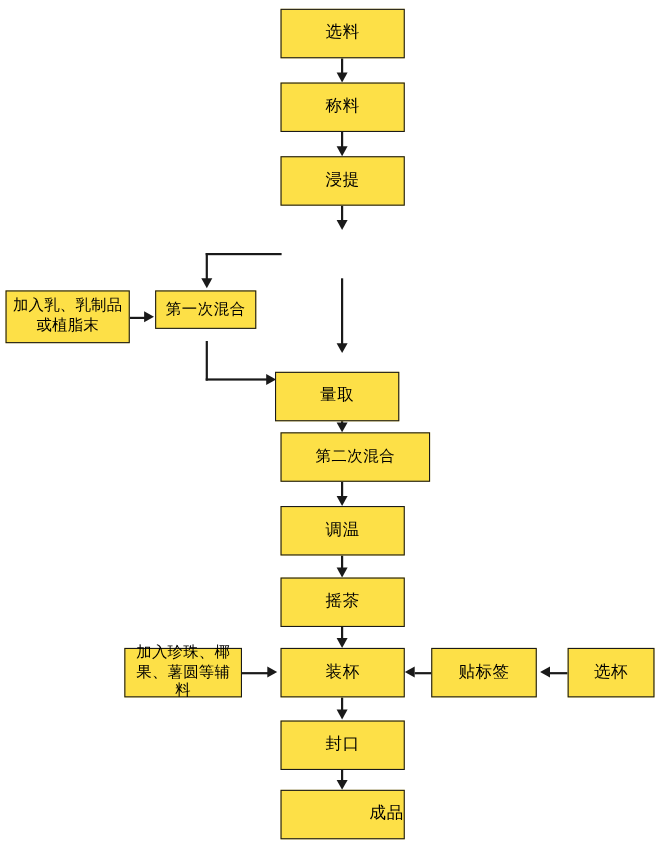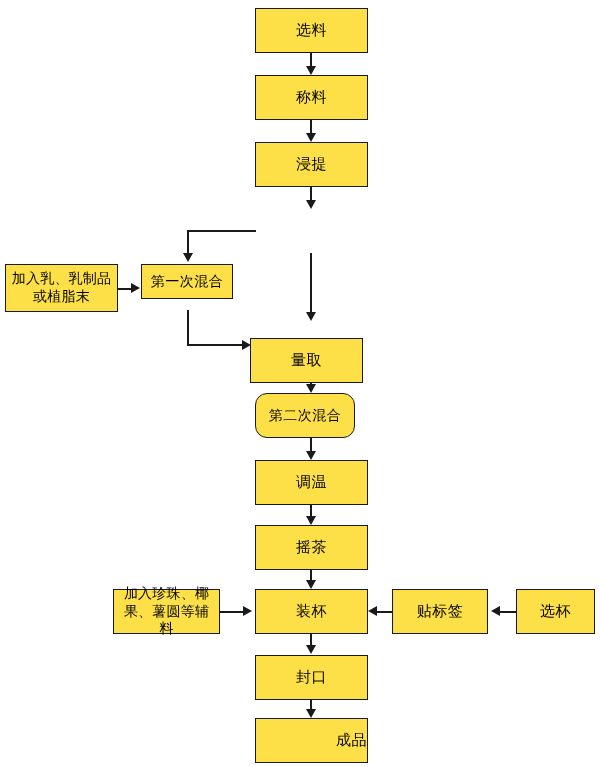--- a/index.html
+++ b/index.html
@@ -147,21 +147,21 @@
   </div>
 
   <div class="node" style="left:141px; top:264px; width:92px; height:35px;">
     <span class="label" style="font-size:14px;">第一次混合</span>
   </div>
 
   <div class="node" style="left:250px; top:322px; width:113px; height:45px;margin-top:16px;">
     <span class="label">量取</span>
   </div>
 
-  <div class="node" style="left:255px; top:393px; width:100px; height:45px;border-radius:12px;">
+  <div class="node" style="left:255px; top:393px; width:136px; height:45px;">
     <span class="label" style="font-size:14px;">第二次混合</span>
   </div>
 
   <div class="node" style="left:255px; top:460px; width:113px; height:45px;">
     <span class="label">调温</span>
   </div>
 
   <div class="node" style="left:255px; top:525px; width:113px; height:45px;">
     <span class="label">摇茶</span>
   </div>

